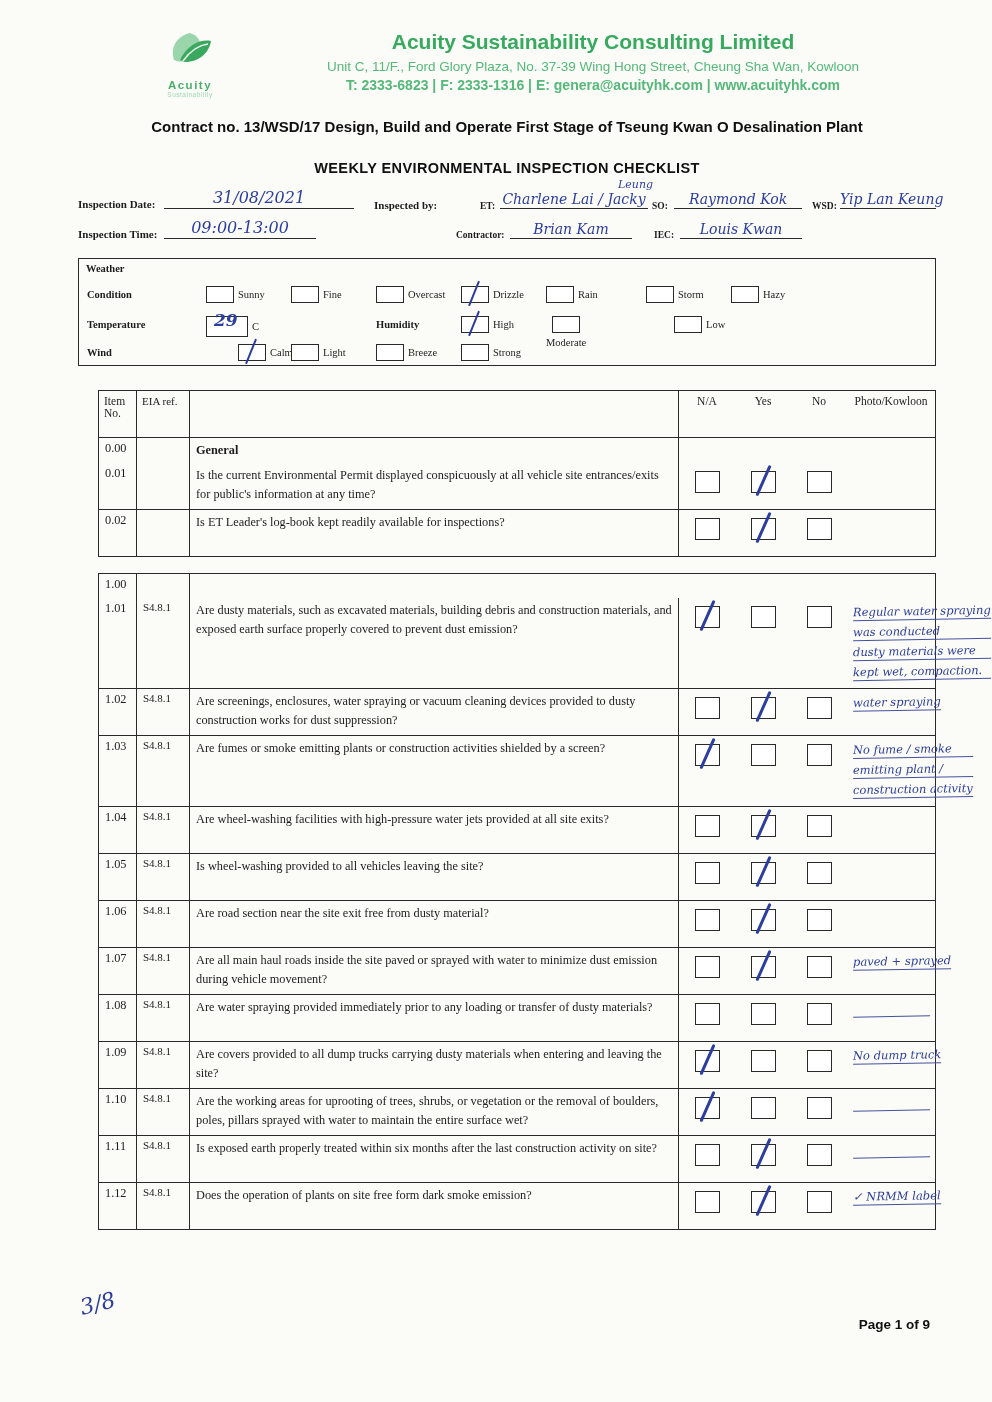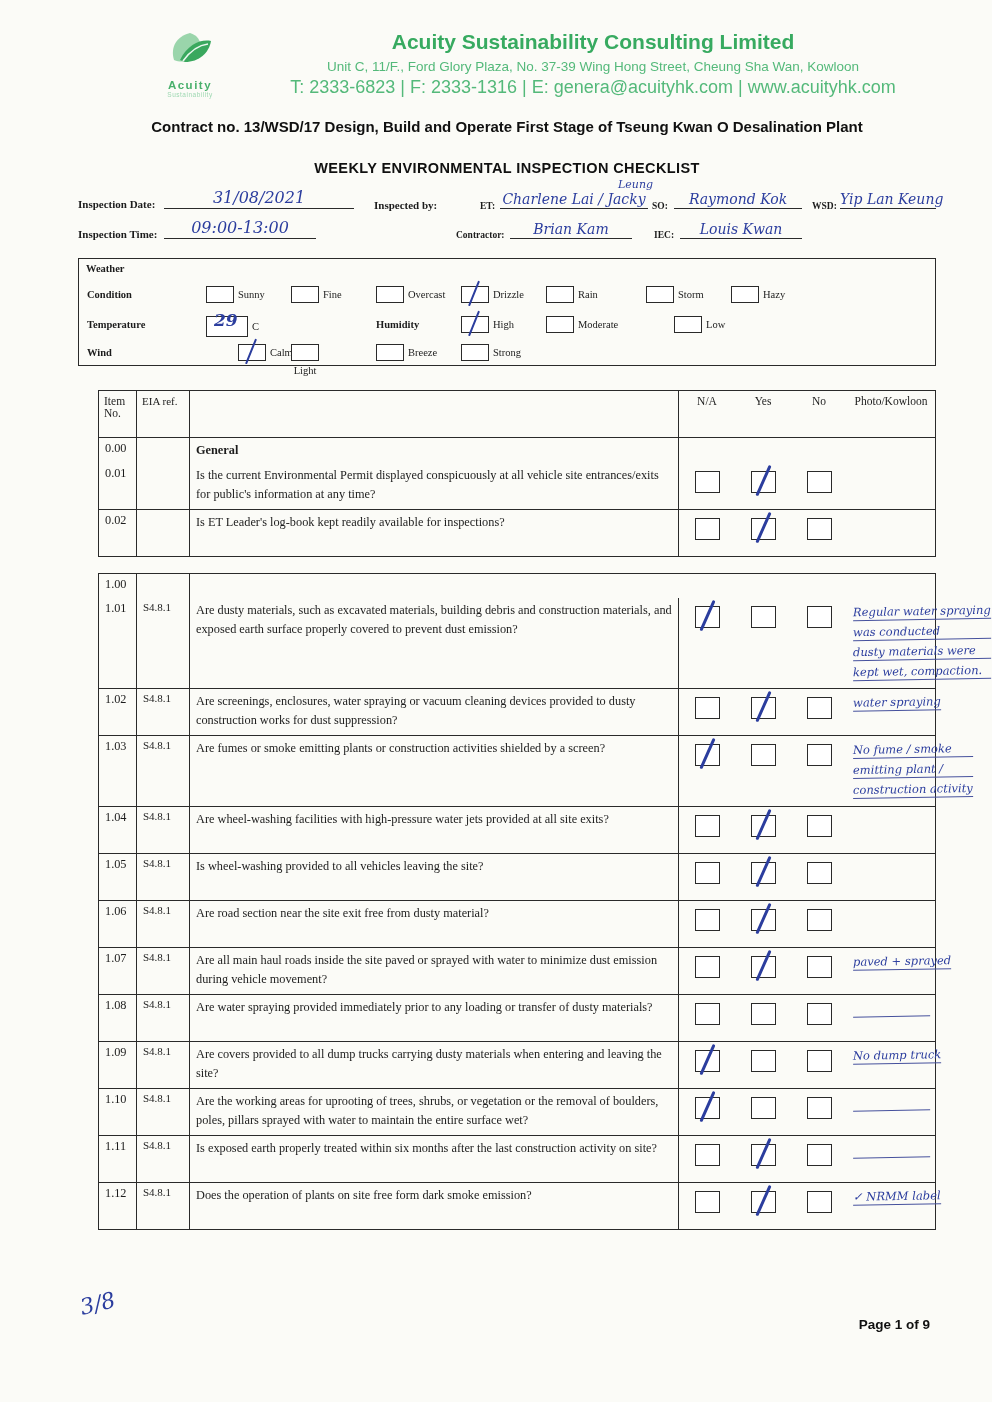--- a/index.html
+++ b/index.html
@@ -7,21 +7,21 @@
   .page{position:absolute;inset:0;padding:30px 56px 0 78px;box-sizing:border-box;}
 
   
   .letterhead{display:flex;align-items:flex-start;}
   .logo{width:120px;text-align:center;margin-left:52px;flex:0 0 auto;}
   .logo-name{color:#49b06c;font-family:"Liberation Sans",sans-serif;font-weight:bold;font-size:11.5px;letter-spacing:1.5px;margin-top:1px;}
   .logo-sub{color:#9ed8b2;font-family:"Liberation Sans",sans-serif;font-size:6.5px;letter-spacing:.5px;}
   .head-text{flex:1;text-align:center;font-family:"Liberation Sans",sans-serif;color:#54b97a;}
   .company-name{font-size:21px;font-weight:bold;color:#37aa60;margin-bottom:5px;}
   .company-addr{font-size:13.5px;margin-bottom:3px;}
-  .company-contact{font-size:18px;}
+  .company-contact{font-size:14px;font-weight:bold;}
 
   .contract{font-family:"Liberation Sans",sans-serif;font-weight:bold;font-size:15px;text-align:center;margin-top:20px;color:#101010;}
   .doc-title{font-family:"Liberation Sans",sans-serif;font-weight:bold;font-size:14.5px;text-align:center;letter-spacing:.4px;margin-top:25px;color:#101010;}
 
   
   .form-area{position:relative;height:58px;margin-top:16px;}
   .flabel{position:absolute;font-weight:bold;font-size:11px;white-space:nowrap;}
   .fsmall{font-size:9.5px;}
   .fline{position:absolute;border-bottom:1.2px solid #2a2a2a;text-align:center;white-space:nowrap;}
   .hw{color:#2b3d9e;font-style:italic;font-family:"DejaVu Serif",serif;}
@@ -166,39 +166,39 @@
         </span>
         <span class="wlbl">C</span>
       </span>
       <span class="wlabel" style="left:297px">Humidity</span>
     <span class="opt" style="left: 382px;">
           <span class="wbox">
             <span class="tick"></span>
           </span>
           <span class="wlbl">High</span>
         </span>
-        <span class="opt" style="left: 467px;">
+        <span class="opt" style="left: 467px; flex-direction: column;">
           <span class="wbox"></span>
           <span class="wlbl">Moderate</span>
         </span>
         <span class="opt" style="left: 567px; margin-left: 28px;">
           <span class="wbox"></span>
           <span class="wlbl">Low</span>
         </span>
       </div>
 
     <div class="wrow wrow3">
       <span class="wlabel">Wind</span>
     <span class="opt" style="left: 127px; padding-left: 32px;">
           <span class="wbox">
             <span class="tick"></span>
           </span>
           <span class="wlbl">Calm</span>
         </span>
-        <span class="opt" style="left: 212px; flex-direction: column;">
+        <span class="opt" style="left: 212px;">
           <span class="wbox"></span>
           <span class="wlbl">Light</span>
         </span>
         <span class="opt" style="left: 297px;">
           <span class="wbox"></span>
           <span class="wlbl">Breeze</span>
         </span>
         <span class="opt" style="left: 382px;">
           <span class="wbox"></span>
           <span class="wlbl">Strong</span>

